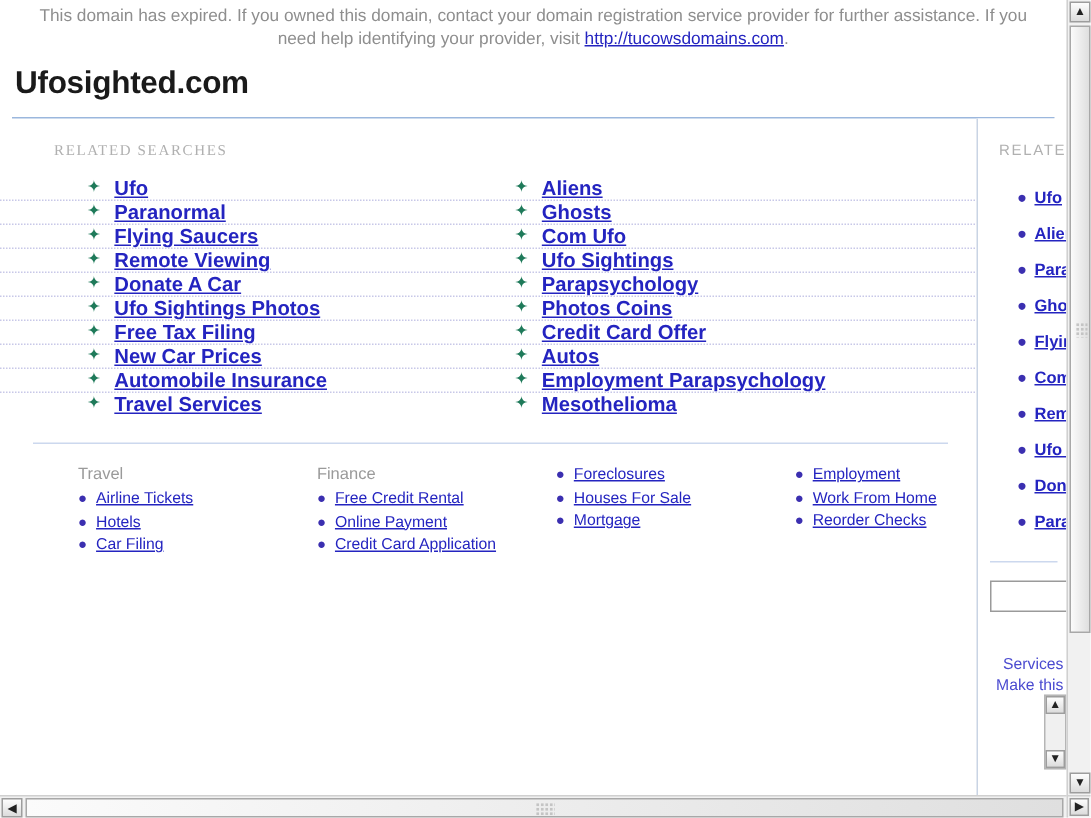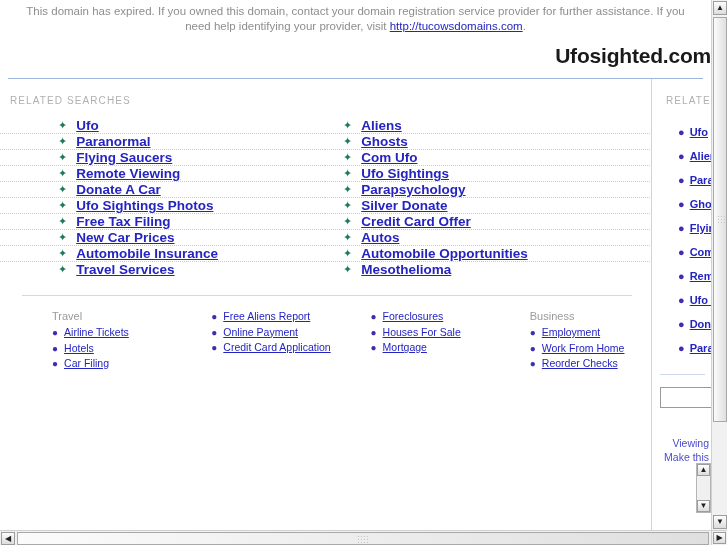--- a/index.html
+++ b/index.html
@@ -42,21 +42,20 @@
     text-decoration: underline;
   }
 
   
   #domain-title {
     font-size: 21px;
     font-weight: bold;
     color: #1a1a1a;
     padding: 8px 0 0 10px;
     letter-spacing: -0.2px;
-    text-align: right;
   }
   #title-rule {
     margin: 10px 8px 0 8px;
     height: 1px;
     background: #9bb7dd;
   }
 
   
   #main {
     position: relative;
@@ -66,21 +65,22 @@
   #left-pane {
     position: absolute;
     left: 0; top: 0;
     width: 650px;
   }
 
   .section-label {
     color: #b0b0b0;
     font-size: 10px;
     letter-spacing: 1.1px;
-    padding: 16px 0 0 10px;
+    padding: 16px 0 0 36px;
+    font-family: Liberation Serif, serif;
   }
 
   
   #related-table {
     margin: 12px 0 0 0;
     width: 650px;
     border-collapse: collapse;
   }
   #related-table td {
     padding: 0;
@@ -396,21 +396,21 @@
               <tr class="rs-row">
                 <td class="rs-cell">
                   <div class="rs-inner">
                     <span class="star-icon">✦</span>
                     <a class="rs-link" href="#">Ufo Sightings Photos</a>
                   </div>
                 </td>
                 <td class="rs-cell col2">
                   <div class="rs-inner">
                     <span class="star-icon">✦</span>
-                    <a class="rs-link" href="#">Silver Donate</a>
+                    <a class="rs-link" href="#">Photos Coins</a>
                   </div>
                 </td>
               </tr>
               <tr class="rs-row">
                 <td class="rs-cell">
                   <div class="rs-inner">
                     <span class="star-icon">✦</span>
                     <a class="rs-link" href="#">Free Tax Filing</a>
                   </div>
                 </td>
@@ -438,21 +438,21 @@
               <tr class="rs-row">
                 <td class="rs-cell">
                   <div class="rs-inner">
                     <span class="star-icon">✦</span>
                     <a class="rs-link" href="#">Automobile Insurance</a>
                   </div>
                 </td>
                 <td class="rs-cell col2">
                   <div class="rs-inner">
                     <span class="star-icon">✦</span>
-                    <a class="rs-link" href="#">Automobile Opportunities</a>
+                    <a class="rs-link" href="#">Employment Parapsychology</a>
                   </div>
                 </td>
               </tr>
               <tr class="rs-row">
                 <td class="rs-cell">
                   <div class="rs-inner">
                     <span class="star-icon">✦</span>
                     <a class="rs-link" href="#">Travel Services</a>
                   </div>
                 </td>
@@ -481,24 +481,25 @@
                   <span class="dot-icon">●</span>
                   <a class="cat-link" href="#">Hotels</a>
                 </li>
                 <li>
                   <span class="dot-icon">●</span>
                   <a class="cat-link" href="#">Car Filing</a>
                 </li>
               </ul>
             </div>
             <div class="cat-col">
+              <div class="cat-title">Finance</div>
               <ul class="cat-list">
                 <li>
                   <span class="dot-icon">●</span>
-                  <a class="cat-link" href="#">Free Aliens Report</a>
+                  <a class="cat-link" href="#">Free Credit Rental</a>
                 </li>
                 <li>
                   <span class="dot-icon">●</span>
                   <a class="cat-link" href="#">Online Payment</a>
                 </li>
                 <li>
                   <span class="dot-icon">●</span>
                   <a class="cat-link" href="#">Credit Card Application</a>
                 </li>
               </ul>
@@ -513,21 +514,20 @@
                   <span class="dot-icon">●</span>
                   <a class="cat-link" href="#">Houses For Sale</a>
                 </li>
                 <li>
                   <span class="dot-icon">●</span>
                   <a class="cat-link" href="#">Mortgage</a>
                 </li>
               </ul>
             </div>
             <div class="cat-col">
-              <div class="cat-title">Business</div>
               <ul class="cat-list">
                 <li>
                   <span class="dot-icon">●</span>
                   <a class="cat-link" href="#">Employment</a>
                 </li>
                 <li>
                   <span class="dot-icon">●</span>
                   <a class="cat-link" href="#">Work From Home</a>
                 </li>
                 <li>
@@ -579,21 +579,21 @@
               <a class="rp-link" href="#">Donate A Car</a>
             </li>
             <li>
               <span class="dot-icon">●</span>
               <a class="rp-link" href="#">Parapsychology</a>
             </li>
           </ul>
         <div id="right-rule"></div>
         <input id="right-search" type="text" placeholder="" style="">
         <div id="right-footer">
-            <a href="#">Viewing</a>
+            <a href="#">Services</a>
             <a href="#">Make this</a>
           </div>
       </div>
 
     </div>
   </div>
 
   <div id="inner-vscroll">
     <div class="sb-btn" style="position:absolute;left:0;top:0;width:13px;height:12px;">
       <span>▲</span>

